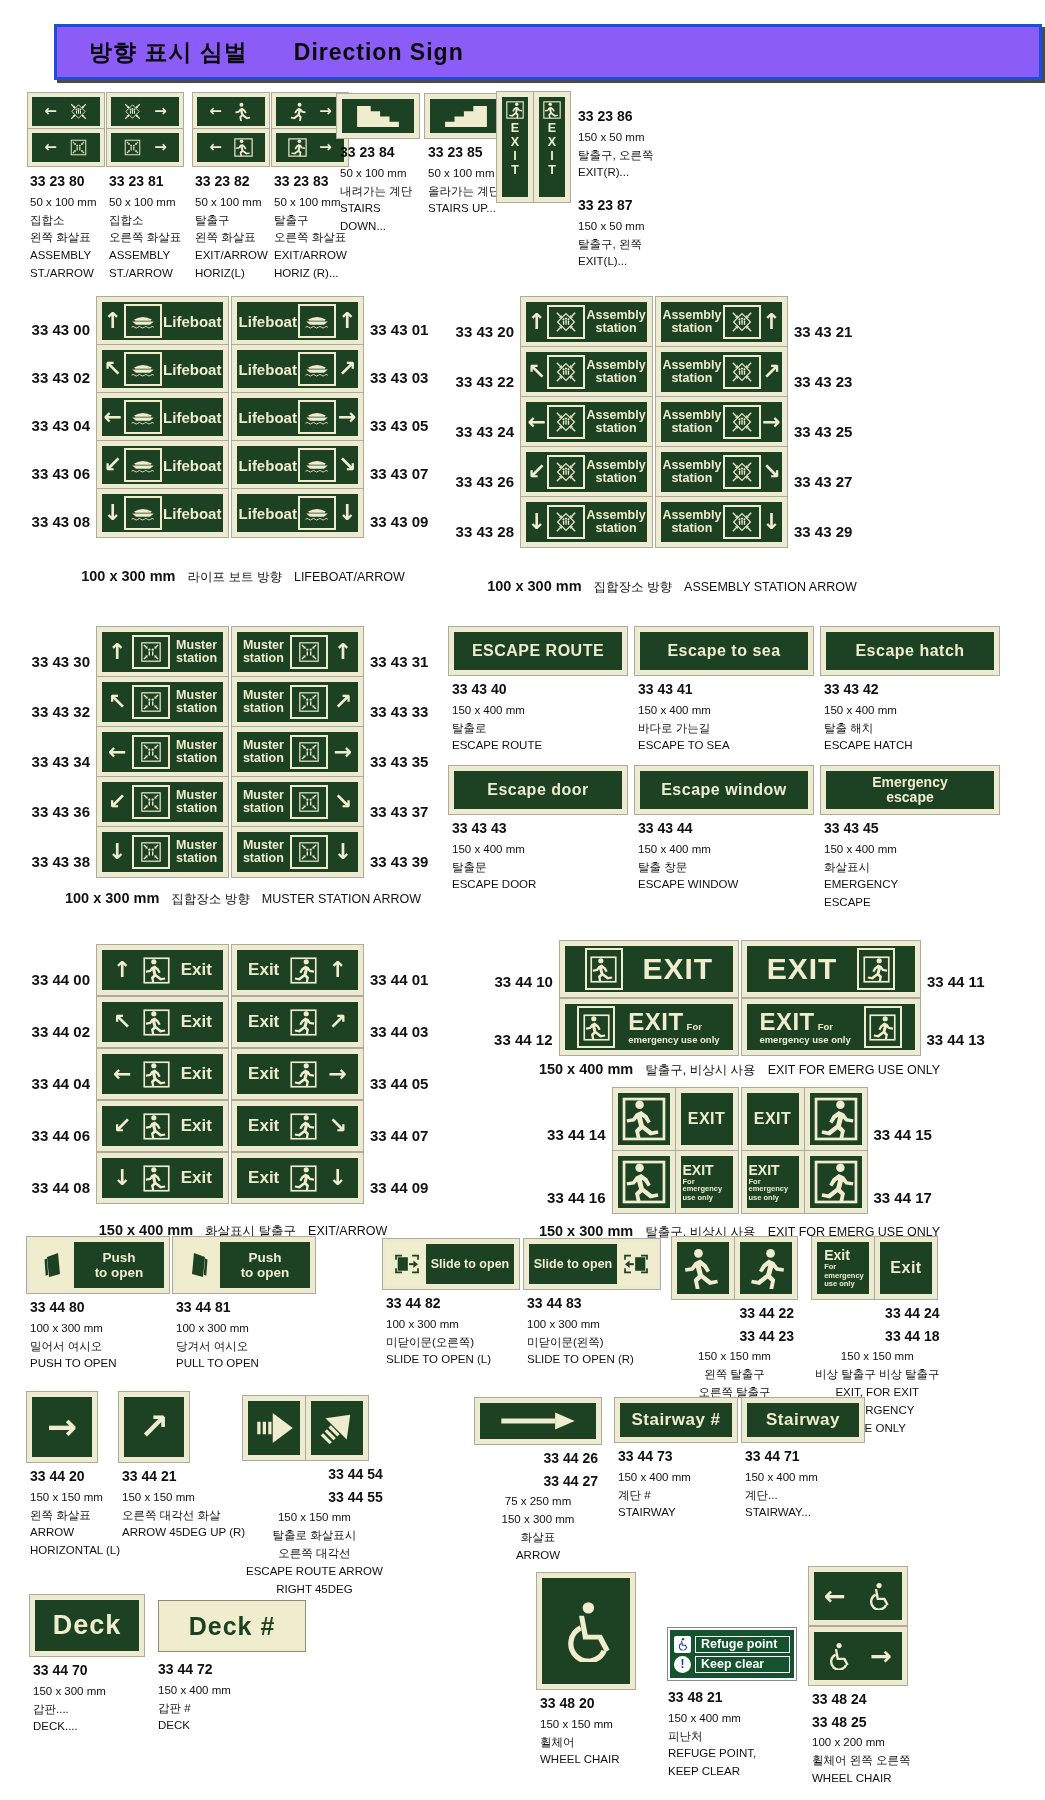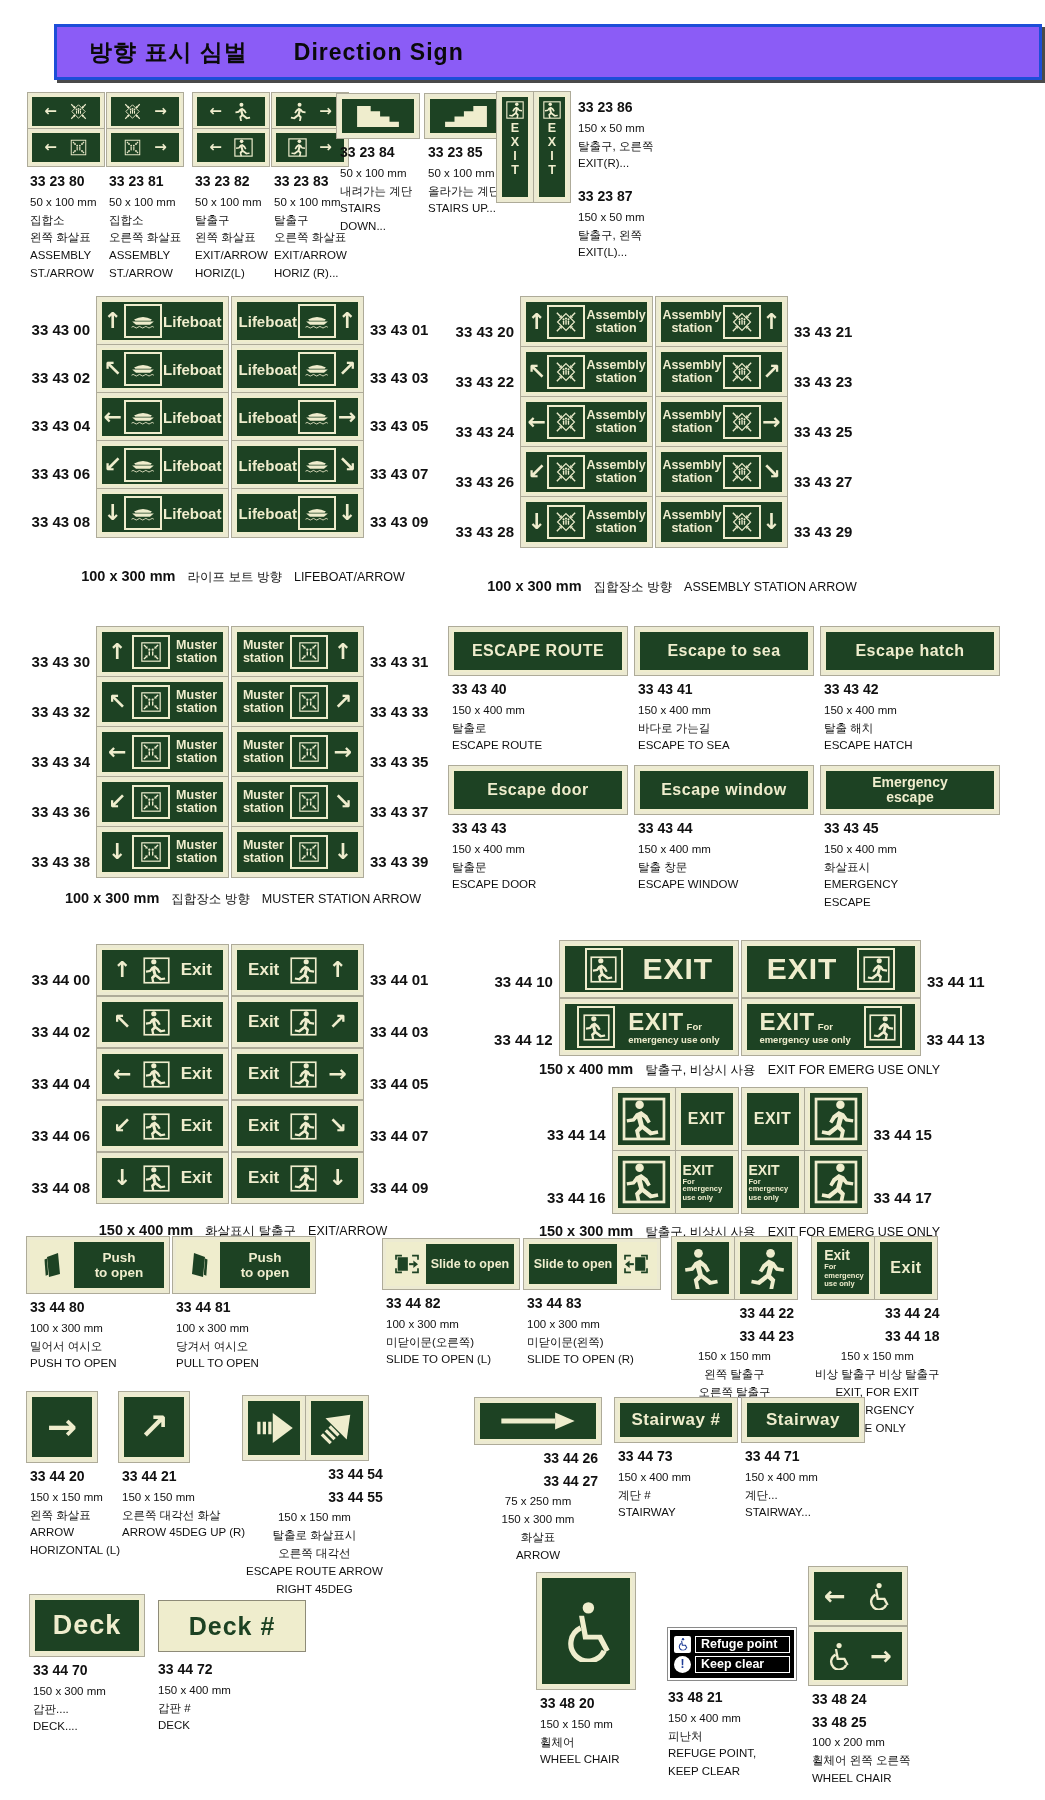--- a/index.html
+++ b/index.html
@@ -44,21 +44,21 @@
   .ts svg{width:19px;height:19px;color:var(--cr);fill:currentColor;}
   .tstairs{position:absolute;left:310px;top:2px;display:flex;gap:10px;}
   .tstair{width:78px;}
   .ss{width:76px;height:38px;}
   .ss svg{width:46px;height:23px;color:var(--cr);fill:currentColor;}
   .tvert{position:absolute;left:470px;top:0;display:flex;gap:7px;}
   .vx{width:30px;height:104px;flex-direction:column;justify-content:flex-start;gap:0;padding-top:4px;}
   .vx svg{width:18px;height:18px;color:var(--cr);fill:currentColor;margin-bottom:2px;}
   .vl{color:var(--cr);font-weight:bold;font-size:12.5px;line-height:1.12;}
   .tvlab{position:absolute;left:548px;top:-4px;width:150px;}
-  .tvlab .lbk{margin-top:6px;}
+  .tvlab .lbk{margin-top:15px;}
   .tvlab .b2{margin-top:13px;}
   
   #lb{top:300px;left:28px;width:430px;}
   #as{top:300px;left:452px;width:440px;}
   #mu{top:630px;left:28px;width:430px;}
   #xa{top:948px;left:28px;width:430px;}
   .sgn.w{width:125px;height:42px;}
   #as .sgn.w,#mu .sgn.w{height:44px;}
   #mu .cap{margin-top:16px;}
   #xa .sgn.w{height:44px;}
@@ -124,21 +124,21 @@
   .codes2{display:flex;gap:14px;text-align:right;}
   
   #bt{top:1570px;left:30px;width:990px;height:228px;}
   .dksg{width:108px;height:55px;}
   .dkt{color:var(--cr);font-size:27px;font-weight:bold;letter-spacing:1px;}
   .dksg2{width:148px;height:52px;box-sizing:border-box;background:var(--cr);border:1px solid #8e8b78;
          display:flex;align-items:center;justify-content:center;}
   .dkt2{color:var(--dk);font-size:25px;font-weight:bold;letter-spacing:1px;}
   .wcb{width:92px;height:110px;}
   .wcb svg{width:62px;height:64px;color:var(--cr);fill:currentColor;}
-  .rfsg{width:128px;height:52px;box-sizing:border-box;background:#000000;border:2px solid #fff;
+  .rfsg{width:128px;height:52px;box-sizing:border-box;background:#14532d;border:2px solid #fff;
         box-shadow:0 0 0 1px #8a8a8a;display:flex;flex-direction:column;justify-content:center;gap:3px;padding:3px 4px;}
   .rfr{display:flex;gap:4px;align-items:stretch;}
   .rfi{width:17px;height:17px;background:#fff;color:#1e3c96;display:flex;align-items:center;justify-content:center;
        font-weight:bold;font-size:12px;flex:none;border-radius:2px;}
   .rfi svg{width:13px;height:14px;fill:currentColor;}
   .rfx{border-radius:50%;}
   .rft{flex:1;border:1.5px solid #fff;color:#fff;font-weight:bold;font-size:12.5px;padding:0 5px;display:flex;align-items:center;}
   .wca{width:92px;height:52px;gap:8px;}
   .wca svg{width:28px;height:30px;color:var(--cr);fill:currentColor;}
   .wca .ar{font-size:26px;}

